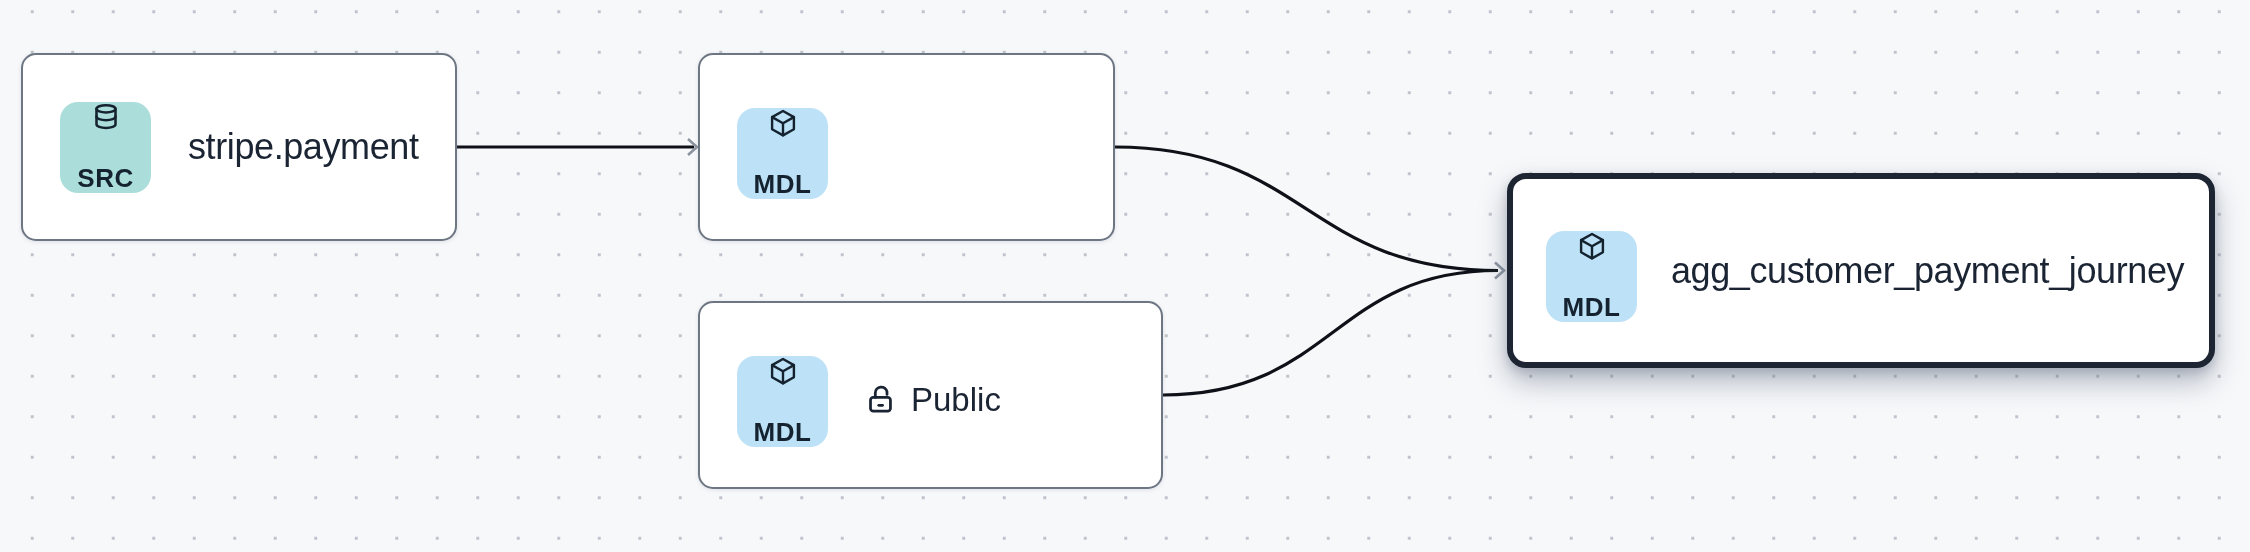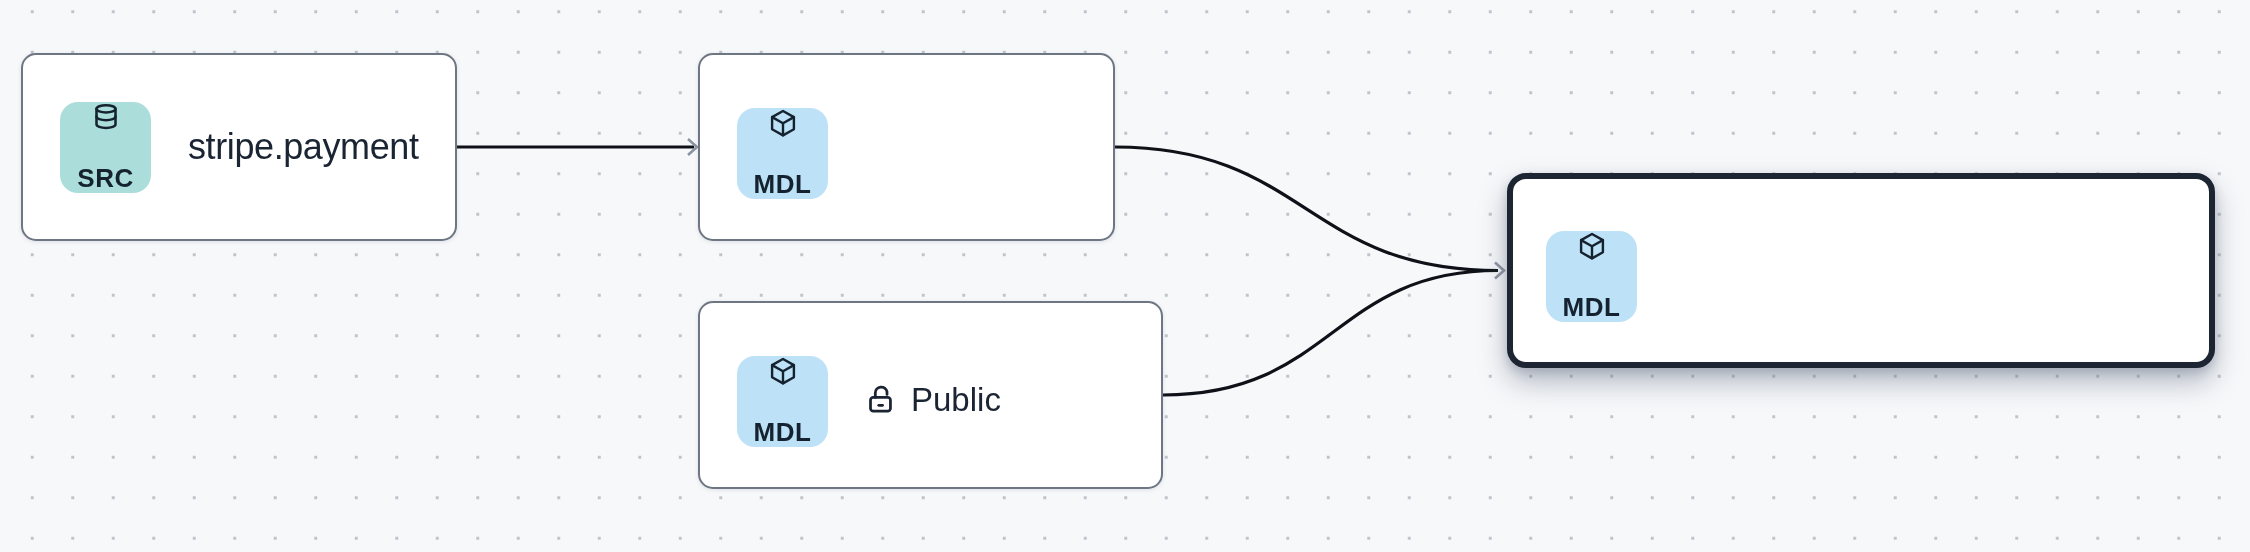--- a/index.html
+++ b/index.html
@@ -102,15 +102,18 @@
 
   <div class="node selected" style="left:1507px;top:173px;width:708px;height:195px;">
     <div class="badge badge-mdl">
       <svg viewBox="0 0 24 24" fill="none" stroke="#15222f" stroke-width="1.9" stroke-linecap="round" stroke-linejoin="round">
         <path d="M12 2.4 L20.6 7.2 V16.8 L12 21.6 L3.4 16.8 V7.2 Z"></path>
         <path d="M3.4 7.2 L12 12 L20.6 7.2"></path>
         <path d="M12 12 V21.6"></path>
       </svg>
       <span class="badge-label">MDL</span>
     </div>
+    <div class="node-text">
+      <div class="node-title">agg_customer_payment_journey</div>
+    </div>
   </div>
 
 </div>
 
 </body></html>

